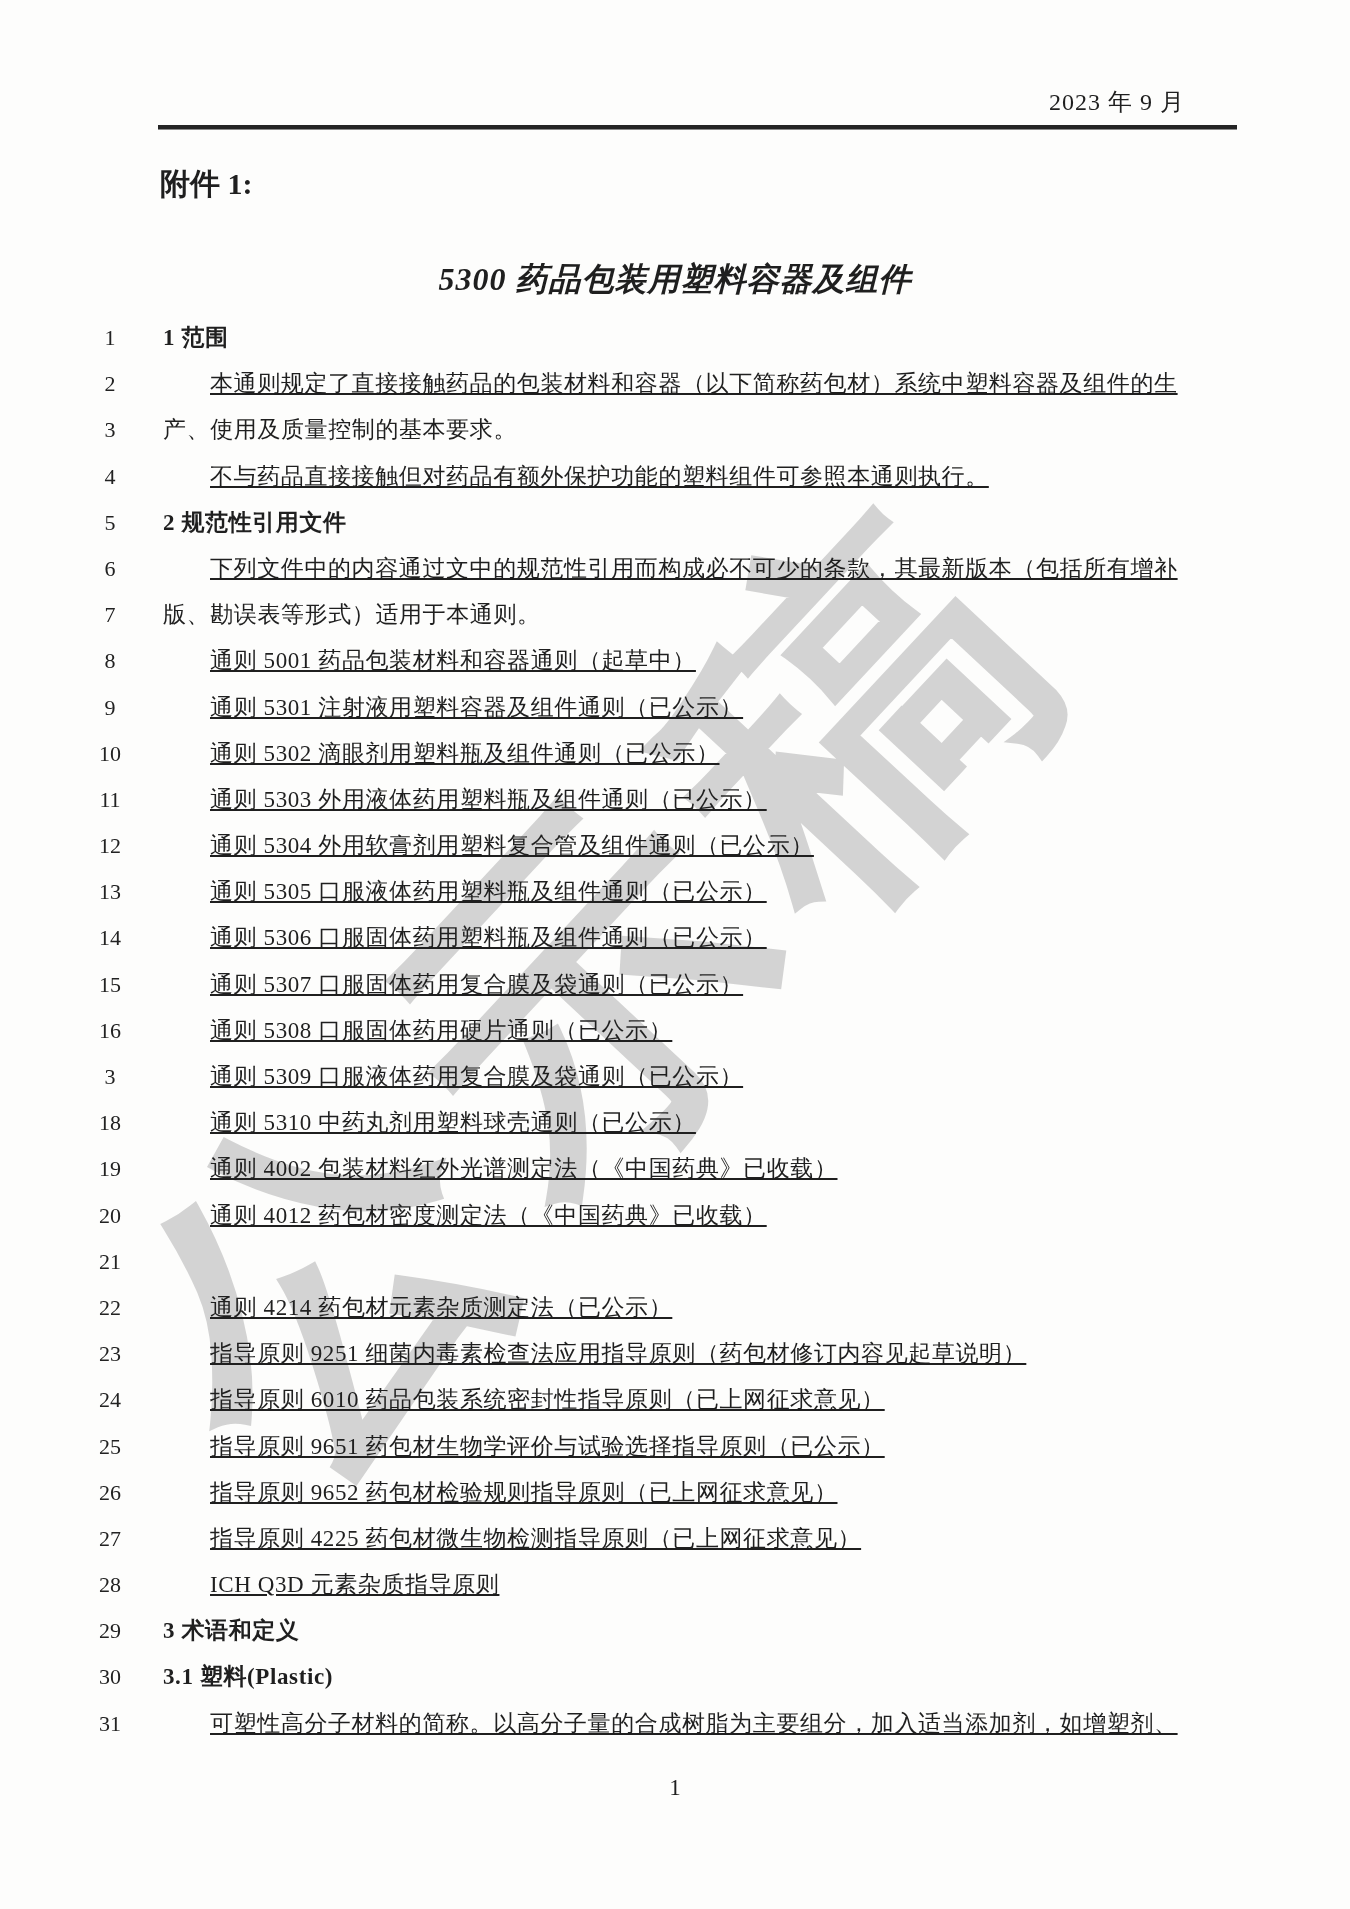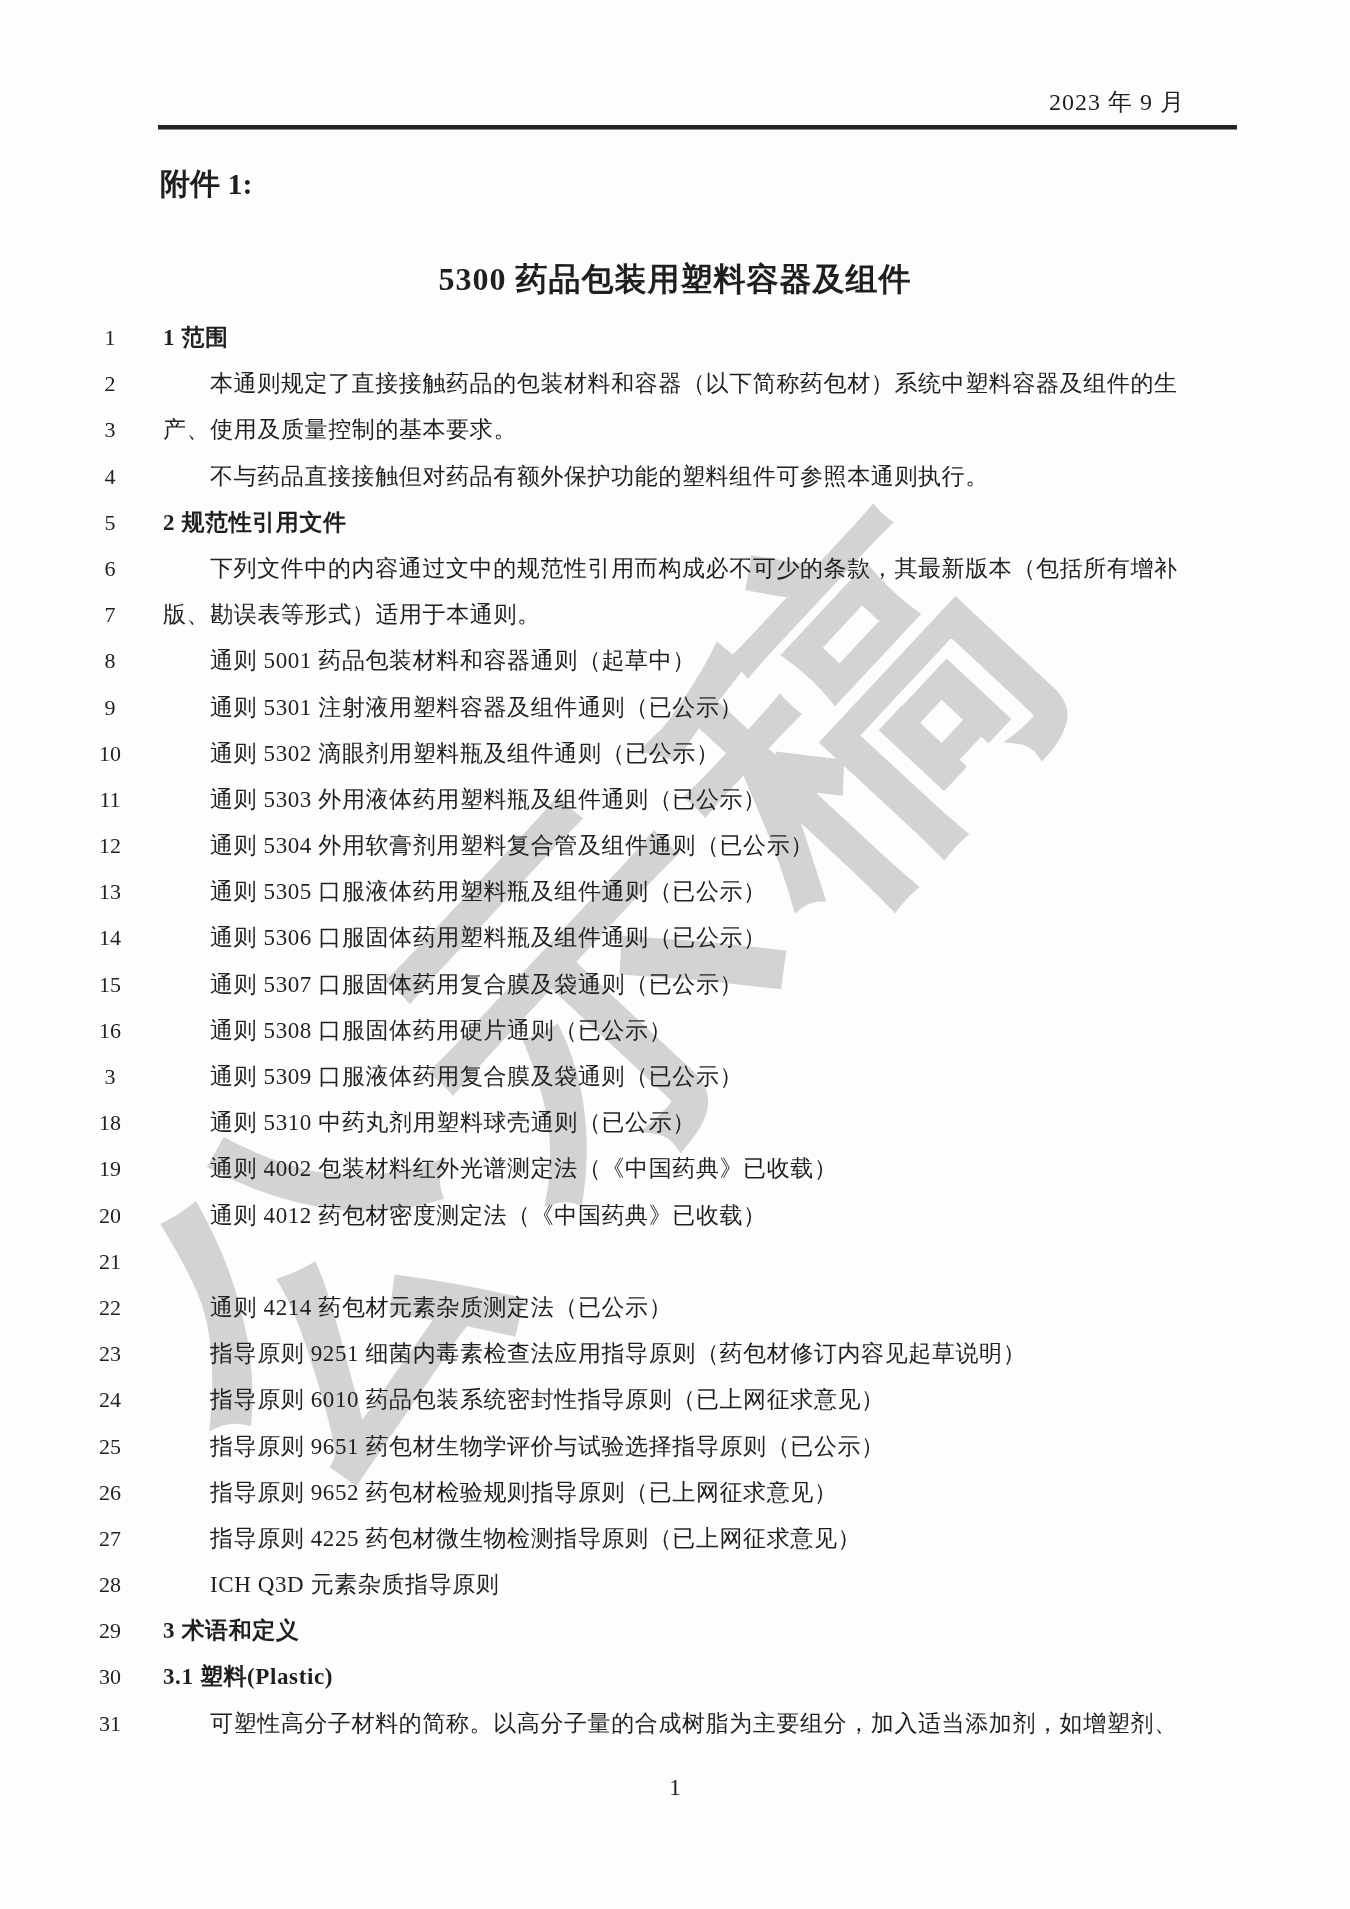--- a/index.html
+++ b/index.html
@@ -59,20 +59,21 @@
   }
   .doc-title {
     position: absolute;
     top: 258px;
     left: 0;
     width: 100%;
     text-align: center;
     font-size: 32px;
     font-weight: bold;
     letter-spacing: 1px;
+    font-style: italic;
   }
   
   .body-lines {
     position: absolute;
     top: 315px;
     left: 0;
     width: 100%;
   }
   .line {
     position: relative;
@@ -88,21 +89,21 @@
     font-size: 22px;
     color: #222;
   }
   .line .txt {
     position: absolute;
     left: 163px;
     right: 40px;
     letter-spacing: 0.6px;
     white-space: nowrap;
   }
-  .line.indent .txt { padding-left: 47px; }
+  .line.indent .txt { padding-left: 47px; text-decoration: underline; }
   .line.bold .txt { font-weight: bold; }
   
   .footer-page-number {
     position: absolute;
     top: 1775px;
     left: 0;
     width: 100%;
     text-align: center;
     font-size: 23px;
   }

